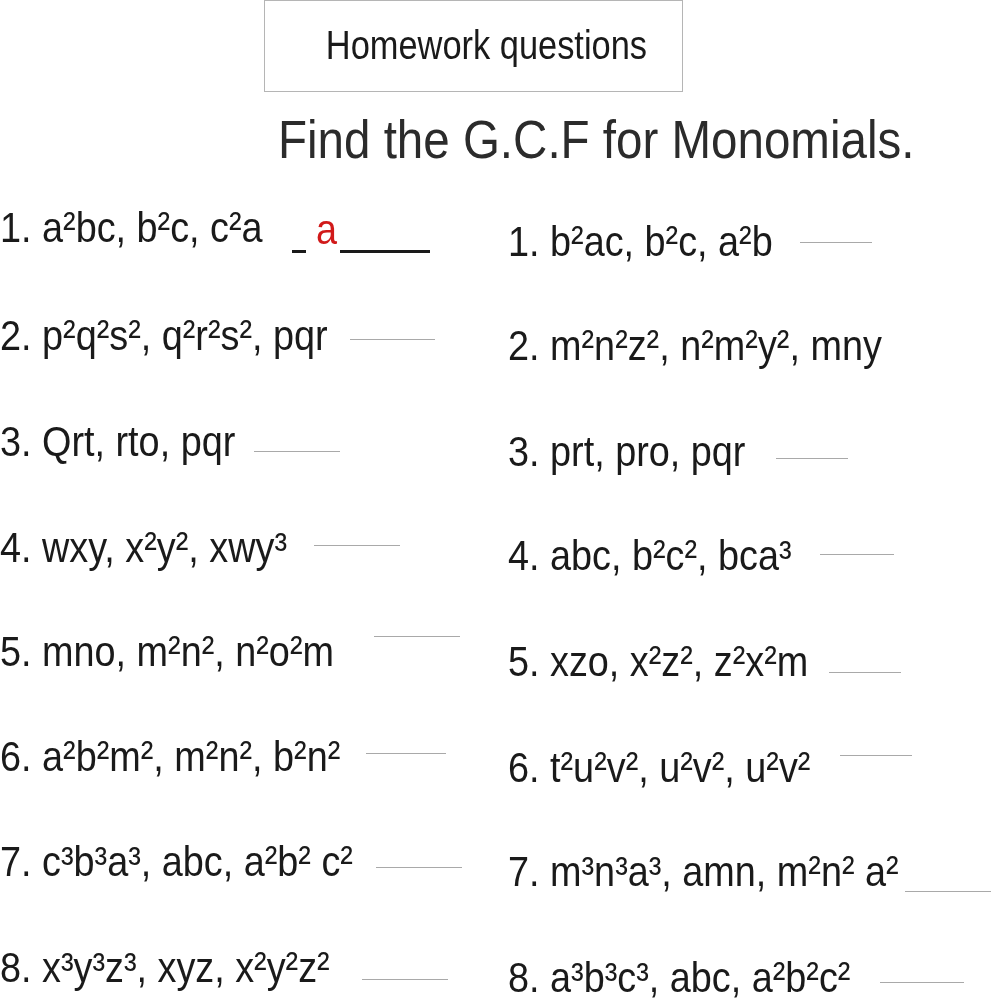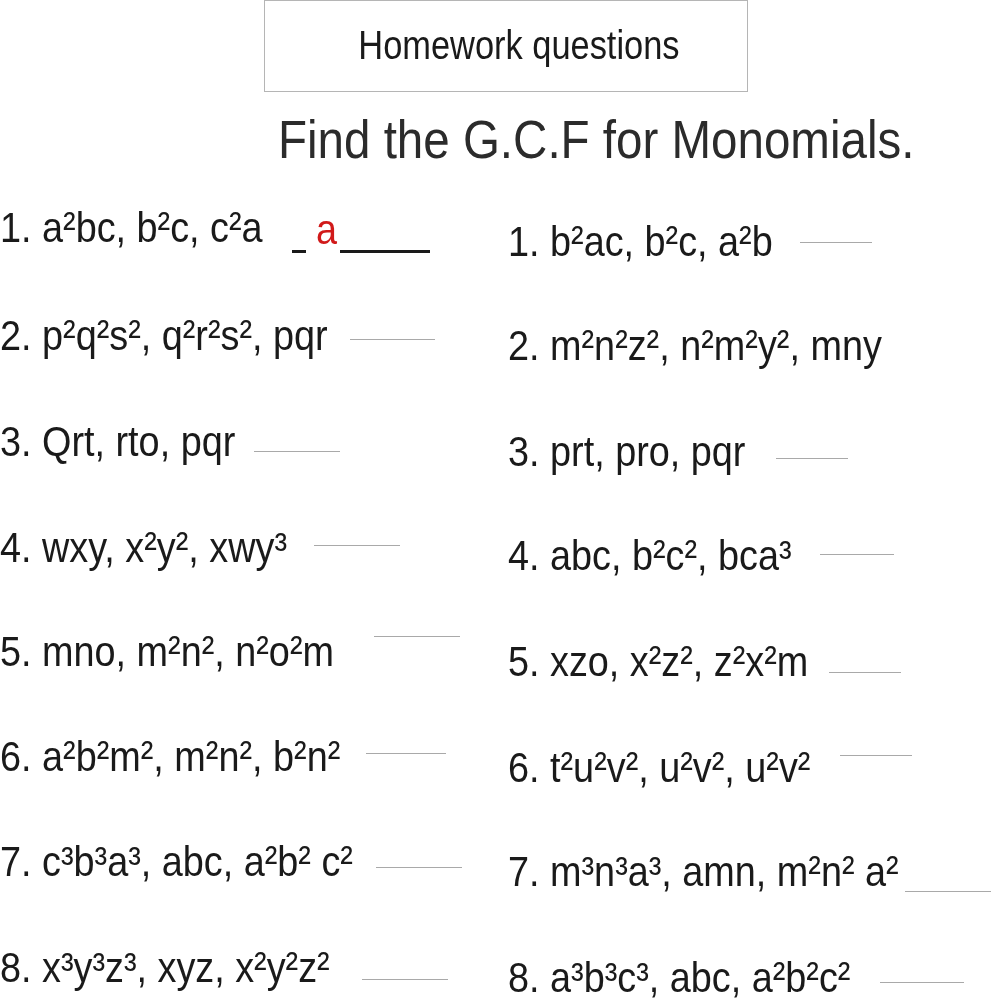--- a/index.html
+++ b/index.html
@@ -12,21 +12,21 @@
       height: 1000px;
       position: relative;
       overflow: hidden;
       font-family: "Liberation Sans", sans-serif;
       color: #1a1a1a;
     }
     .header-box {
       position: absolute;
       left: 264px;
       top: 0px;
-      width: 484px;
+      width: 419px;
       height: 92px;
       border: 1px solid #b5b5b5;
       box-sizing: border-box;
       background: #ffffff;
     }
     .header-title {
       position: absolute;
       left: 0;
       right: 0;
       top: 22px;

